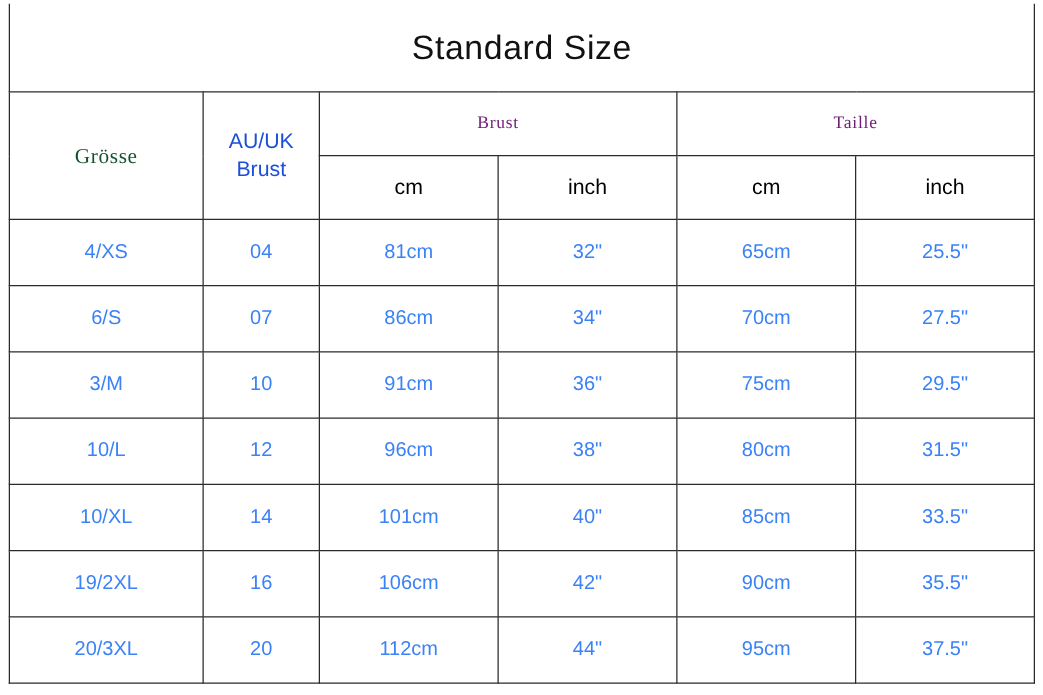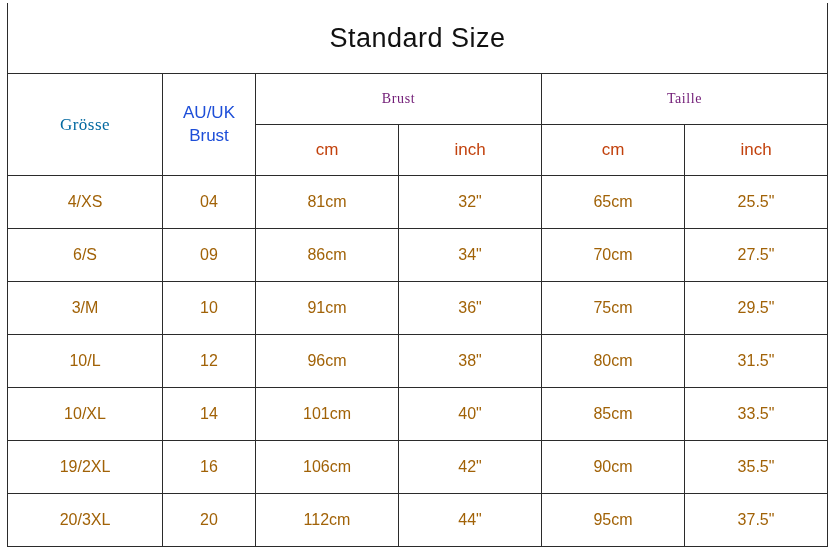--- a/index.html
+++ b/index.html
@@ -40,46 +40,46 @@
     font-weight: bold;
     letter-spacing: 0.5px;
     color: #111111;
     border-top: none !important;
   }
   .hdr-grosse {
     font-family: "Liberation Serif", serif;
     font-size: 17px;
     font-weight: normal;
     letter-spacing: 0.5px;
-    color: #0369a1;
+    color: #14532d;
   }
   .hdr-auuk {
     font-size: 17px;
     font-weight: bold;
     line-height: 1.35;
     color: #1d4ed8;
   }
   .hdr-group {
     font-family: "Liberation Serif", serif;
     font-size: 14px;
     font-weight: normal;
     letter-spacing: 0.6px;
     color: #701a75;
     height: 48px;
   }
   .hdr-unit {
     font-size: 17px;
     font-weight: bold;
-    color: #c2410c;
+    color: #000000;
     height: 48px;
   }
   tbody td {
     height: 50px;
     font-size: 16px;
-    color: #a16207;
+    color: #3b82f6;
   }
   .col-grosse { width: 155px; }
   .col-auuk  { width: 93px; }
   .col-unit  { width: 143px; }
 </style>
 </head>
 <body>
 
 <div class="page">
   <table class="size-chart">
@@ -115,21 +115,21 @@
       <tr>
         <td>4/XS</td>
         <td>04</td>
         <td>81cm</td>
         <td>32"</td>
         <td>65cm</td>
         <td>25.5"</td>
       </tr>
       <tr>
         <td>6/S</td>
-        <td>09</td>
+        <td>07</td>
         <td>86cm</td>
         <td>34"</td>
         <td>70cm</td>
         <td>27.5"</td>
       </tr>
       <tr>
         <td>3/M</td>
         <td>10</td>
         <td>91cm</td>
         <td>36"</td>

